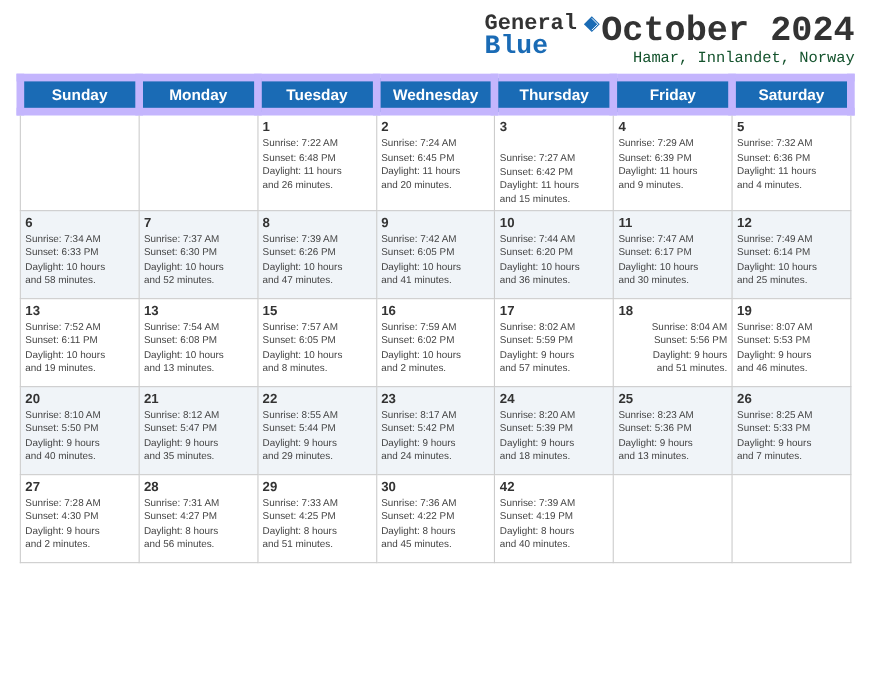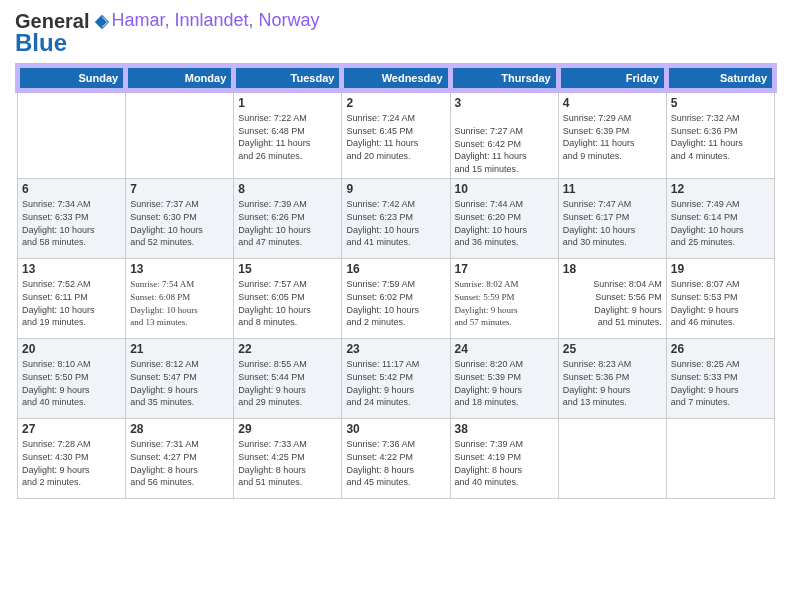--- a/index.html
+++ b/index.html
@@ -10,23 +10,24 @@
       background: #fff;
       overflow: hidden;
     }
     .page {
       width: 792px;
       height: 612px;
       padding: 10px 15px 10px 15px;
     }
     .header {
       display: flex;
-      justify-content: flex-start;
+      justify-content: flex-end;
       align-items: flex-start;
       margin-bottom: 6px;
+      font-family: Liberation Mono, monospace;
     }
     .logo {
       display: flex;
       flex-direction: column;
       align-items: flex-start;
     }
     .logo-text {
       display: flex;
       align-items: center;
       gap: 2px;
@@ -39,36 +40,36 @@
     .title-area {
       text-align: right;
     }
     .month-title {
       font-size: 32px;
       font-weight: bold;
       color: #333;
       line-height: 1.1;
     }
     .subtitle {
-      font-size: 18px;
-      color: #8b5cf6;
+      font-size: 14px;
+      color: #14532d;
     }
     .calendar-table {
       width: 100%;
       border-collapse: collapse;
       table-layout: fixed;
     }
     .calendar-table th {
       background-color: #1a6bb5;
       color: #fff;
-      font-size: 11px;
+      font-size: 14px;
       font-weight: bold;
       padding: 4px 5px;
-      text-align: right;
-      border: 5px solid #c4b5fd;
+      text-align: center;
+      border: 7px solid #c4b5fd;
     }
     .calendar-table td {
       vertical-align: top;
       border: 1px solid #ccc;
       padding: 3px 4px;
       font-size: 9.5px;
       color: #333;
       height: 80px;
     }
     .day-number {
@@ -105,20 +106,21 @@
       <div class="logo-text">
         <span style="font-size:20px;font-weight:bold;color:#333;">General</span>
         <svg class="logo-icon" viewBox="0 0 20 20" xmlns="http://www.w3.org/2000/svg">
           <path d="M10 2 L18 10 L10 18 L2 10 Z" fill="#1a6bb5"></path>
           <path d="M10 4 L16 10 L10 16" fill="none" stroke="#fff" stroke-width="1"></path>
         </svg>
       </div>
       <span style="font-size:24px;font-weight:bold;color:#1a6bb5;margin-top:-4px;">Blue</span>
     </div>
     <div class="title-area">
+      <div class="month-title">October 2024</div>
       <div class="subtitle">Hamar, Innlandet, Norway</div>
     </div>
   </div>
 
   <table class="calendar-table">
     <thead>
       <tr>
         <th>Sunday</th>
         <th>Monday</th>
         <th>Tuesday</th>
@@ -186,21 +188,21 @@
           <td>
             <span class="day-number">8</span>
             <div class="day-info" style="white-space: pre-line;">Sunrise: 7:39 AM
 Sunset: 6:26 PM
 Daylight: 10 hours
 and 47 minutes.</div>
           </td>
           <td>
             <span class="day-number">9</span>
             <div class="day-info" style="white-space: pre-line;">Sunrise: 7:42 AM
-Sunset: 6:23 PM
+Sunset: 6:05 PM
 Daylight: 10 hours
 and 41 minutes.</div>
           </td>
           <td>
             <span class="day-number">10</span>
             <div class="day-info" style="white-space: pre-line;">Sunrise: 7:44 AM
 Sunset: 6:20 PM
 Daylight: 10 hours
 and 36 minutes.</div>
           </td>
@@ -222,42 +224,42 @@
         <tr>
           <td>
             <span class="day-number">13</span>
             <div class="day-info" style="white-space: pre-line;">Sunrise: 7:52 AM
 Sunset: 6:11 PM
 Daylight: 10 hours
 and 19 minutes.</div>
           </td>
           <td>
             <span class="day-number">13</span>
-            <div class="day-info" style="white-space: pre-line; font-family: Liberation Serif, serif;">Sunrise: 7:54 AM
+            <div class="day-info" style="white-space: pre-line;">Sunrise: 7:54 AM
 Sunset: 6:08 PM
 Daylight: 10 hours
 and 13 minutes.</div>
           </td>
           <td>
             <span class="day-number">15</span>
             <div class="day-info" style="white-space: pre-line;">Sunrise: 7:57 AM
 Sunset: 6:05 PM
 Daylight: 10 hours
 and 8 minutes.</div>
           </td>
           <td>
             <span class="day-number">16</span>
             <div class="day-info" style="white-space: pre-line;">Sunrise: 7:59 AM
 Sunset: 6:02 PM
 Daylight: 10 hours
 and 2 minutes.</div>
           </td>
           <td>
             <span class="day-number">17</span>
-            <div class="day-info" style="white-space: pre-line; font-family: Liberation Serif, serif;">Sunrise: 8:02 AM
+            <div class="day-info" style="white-space: pre-line;">Sunrise: 8:02 AM
 Sunset: 5:59 PM
 Daylight: 9 hours
 and 57 minutes.</div>
           </td>
           <td>
             <span class="day-number">18</span>
             <div class="day-info" style="white-space: pre-line; text-align: right;">Sunrise: 8:04 AM
 Sunset: 5:56 PM
 Daylight: 9 hours
 and 51 minutes.</div>
@@ -287,21 +289,21 @@
           </td>
           <td>
             <span class="day-number">22</span>
             <div class="day-info" style="white-space: pre-line;">Sunrise: 8:55 AM
 Sunset: 5:44 PM
 Daylight: 9 hours
 and 29 minutes.</div>
           </td>
           <td>
             <span class="day-number">23</span>
-            <div class="day-info" style="white-space: pre-line;">Sunrise: 11:17 AM
+            <div class="day-info" style="white-space: pre-line;">Sunrise: 8:17 AM
 Sunset: 5:42 PM
 Daylight: 9 hours
 and 24 minutes.</div>
           </td>
           <td>
             <span class="day-number">24</span>
             <div class="day-info" style="white-space: pre-line;">Sunrise: 8:20 AM
 Sunset: 5:39 PM
 Daylight: 9 hours
 and 18 minutes.</div>
@@ -344,21 +346,21 @@
 and 51 minutes.</div>
           </td>
           <td>
             <span class="day-number">30</span>
             <div class="day-info" style="white-space: pre-line;">Sunrise: 7:36 AM
 Sunset: 4:22 PM
 Daylight: 8 hours
 and 45 minutes.</div>
           </td>
           <td>
-            <span class="day-number">38</span>
+            <span class="day-number">42</span>
             <div class="day-info" style="white-space: pre-line;">Sunrise: 7:39 AM
 Sunset: 4:19 PM
 Daylight: 8 hours
 and 40 minutes.</div>
           </td>
           <td class="empty-cell"></td>
           <td class="empty-cell"></td>
         </tr>
       </tbody>
   </table>

